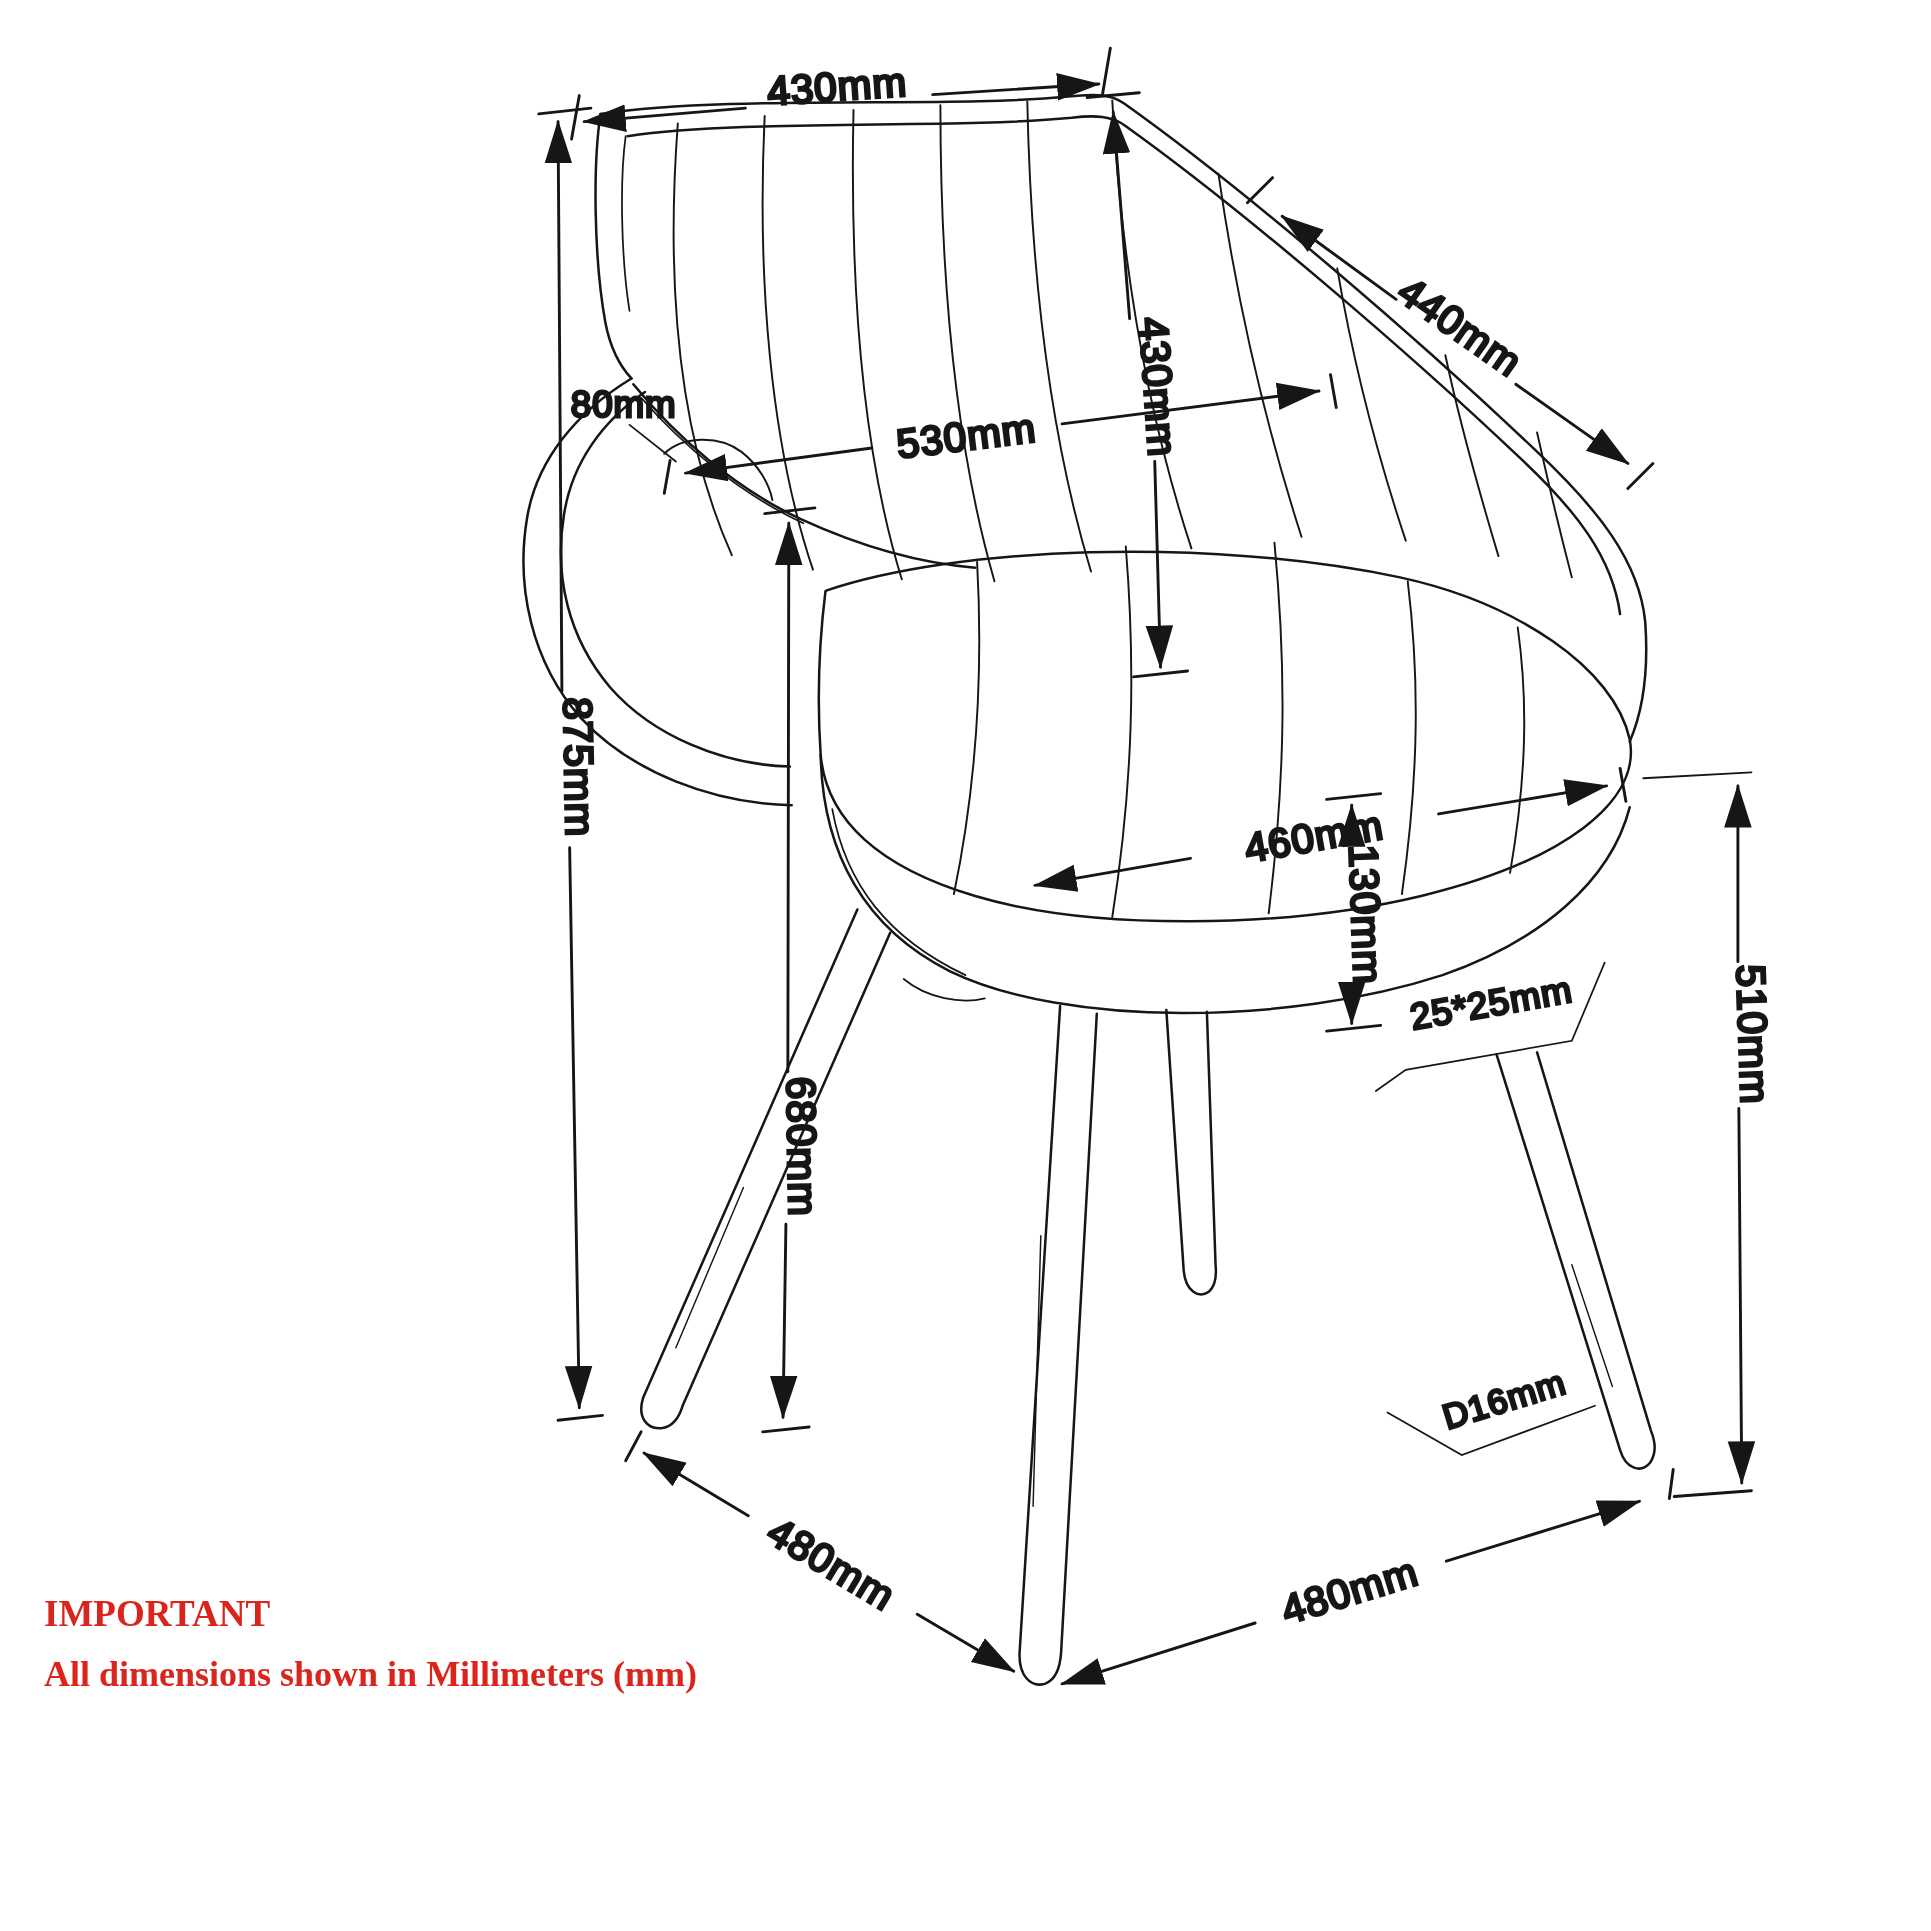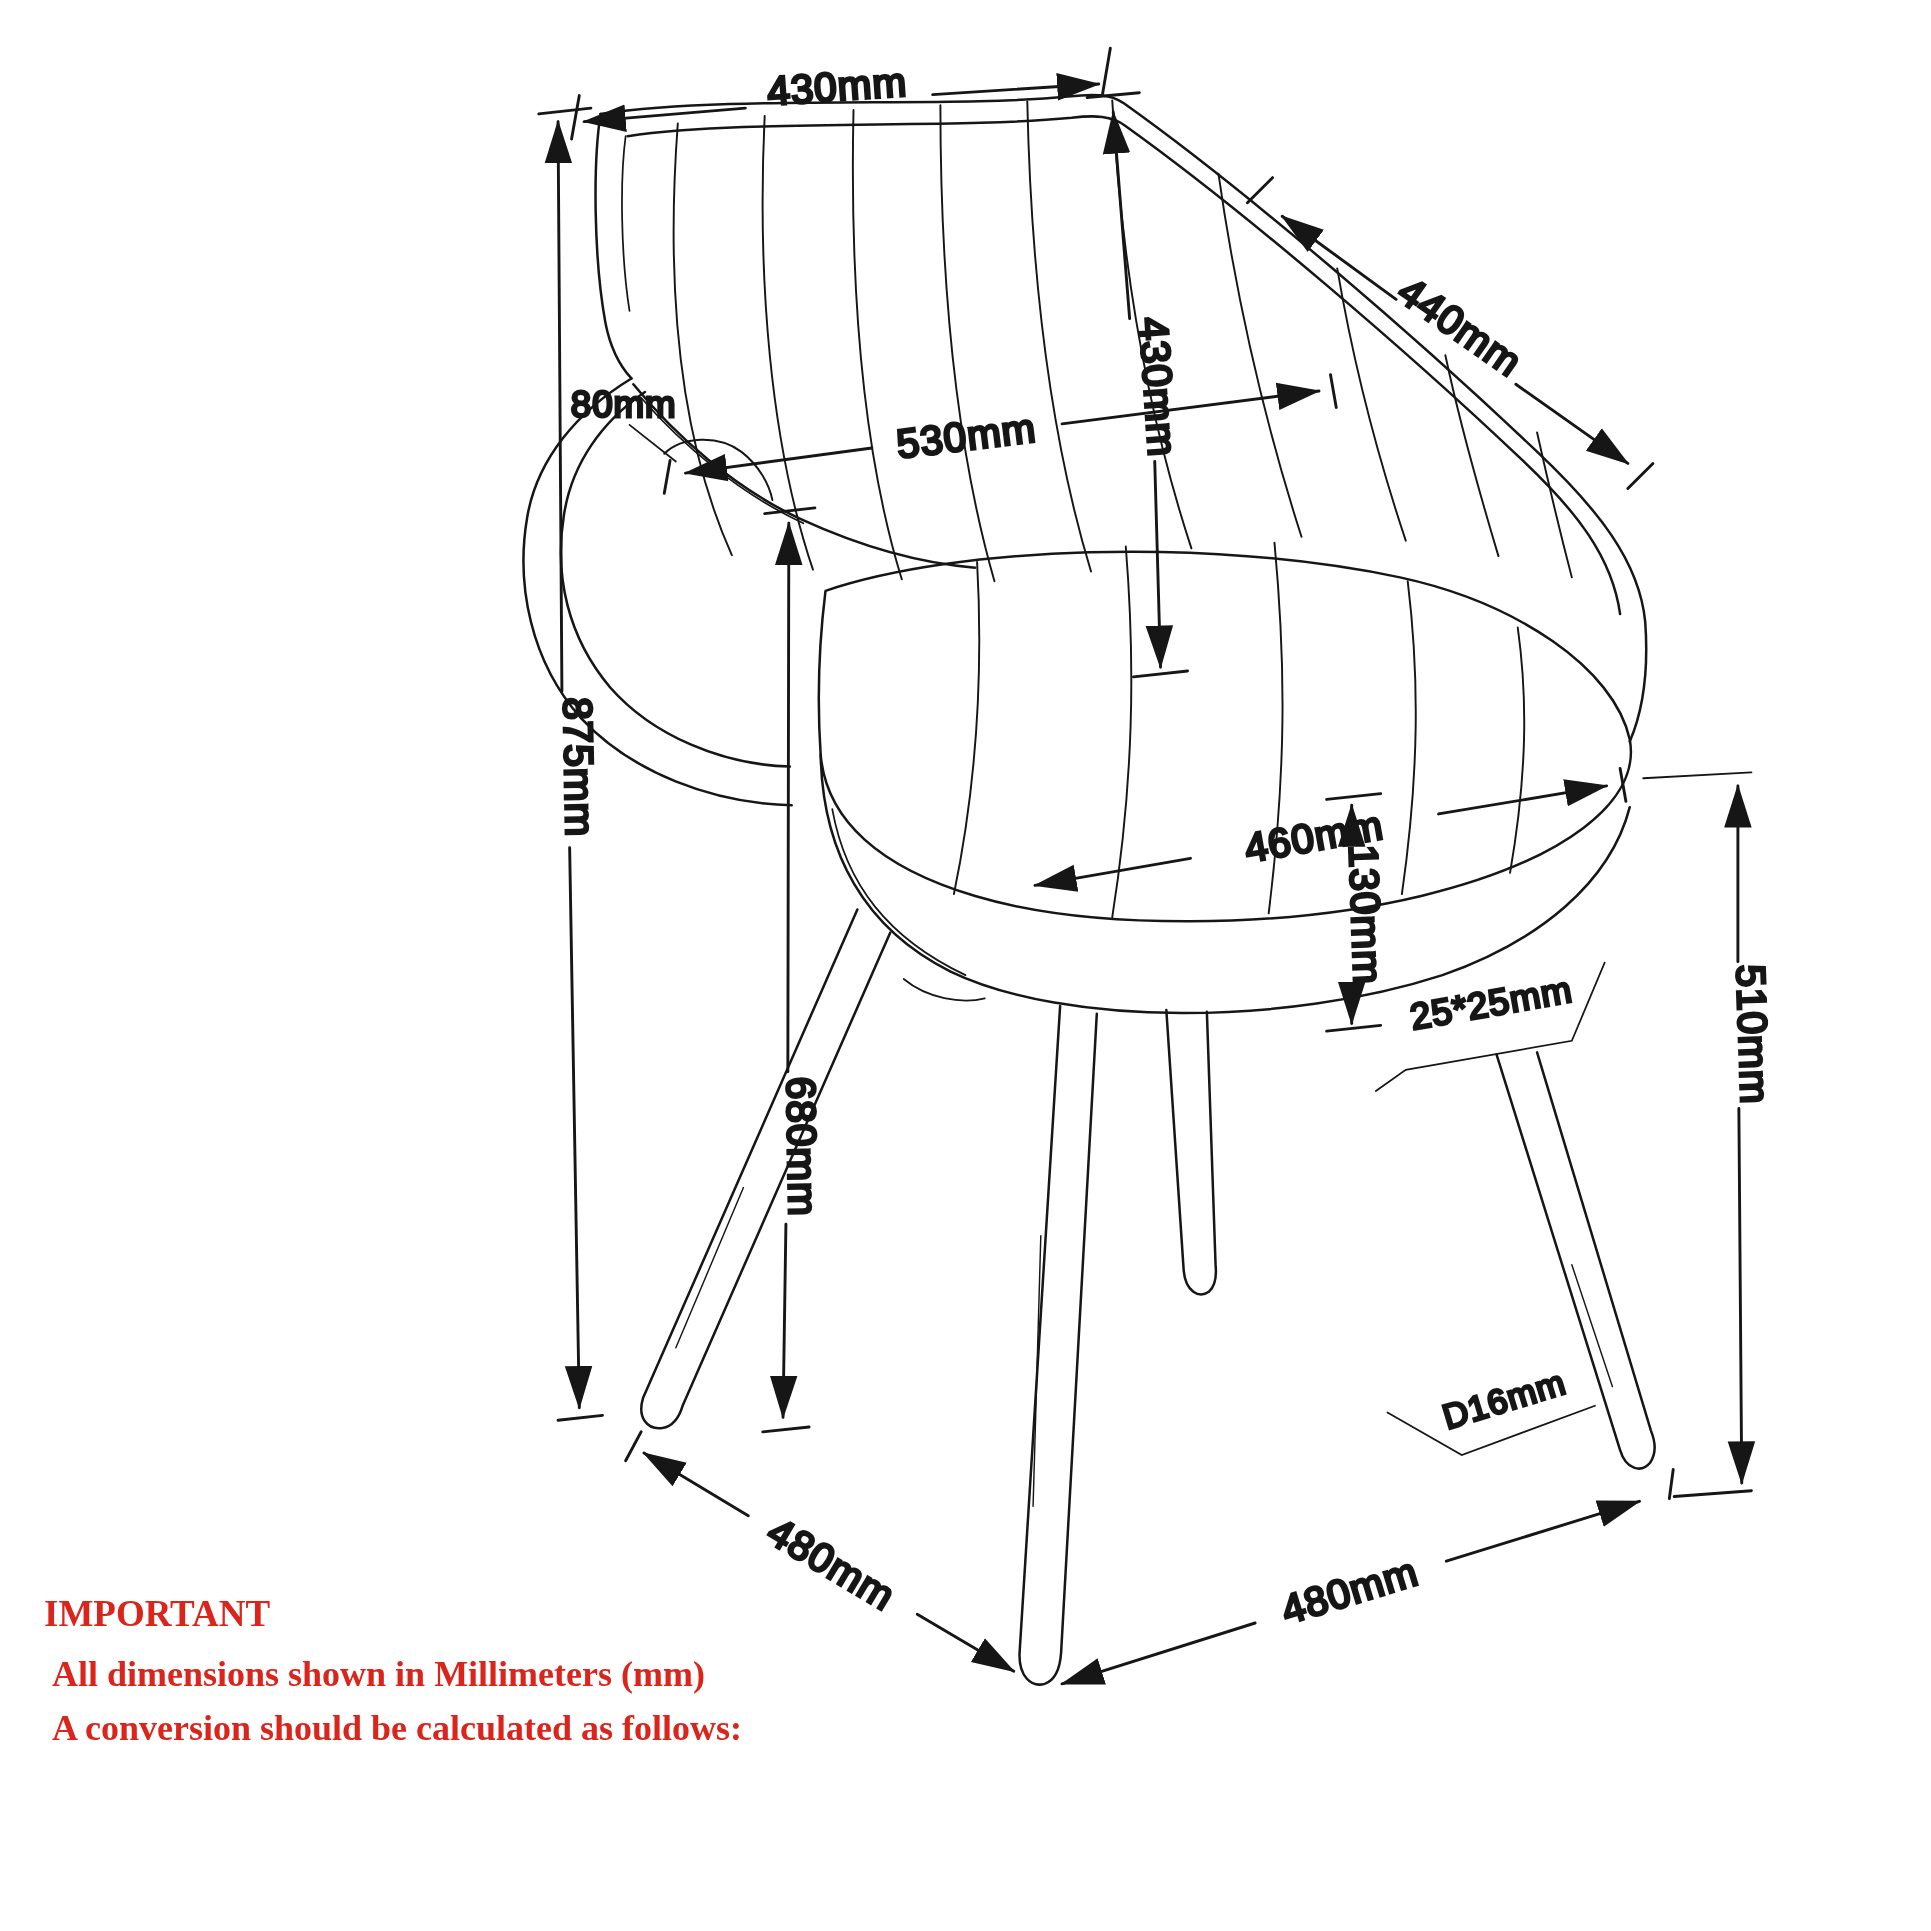--- a/index.html
+++ b/index.html
@@ -13,21 +13,21 @@
     font-size:42px;fill:#161616;letter-spacing:1px;
   }
   svg text.dim.small{font-size:38px;}
   svg text.dim.tiny{font-size:36px;}
   .notes{
     position:absolute;left:44px;top:1591px;width:1139px;
     font-family:"Liberation Serif",serif;font-weight:bold;
     color:#d9251c;font-size:36px;line-height:46px;
   }
   .notes .notes-heading{font-size:37px;margin-bottom:14px;}
-  .notes p{margin:8px;padding:0;}
+  .notes p{margin:0;padding:0;}
 </style>
 </head>
 <body>
 
 <svg id="stage" viewBox="0 0 2000 2000">
   <defs>
     <marker id="ah" viewBox="0 0 12 12" refX="11.5" refY="6" markerWidth="15" markerHeight="15" orient="auto">
       <path d="M0 2.2 L12 6 L0 9.8 Z" fill="#161616"></path>
     </marker>
   </defs>
@@ -187,15 +187,14 @@
       <path d="M 1300 1681 L 1100 1744" marker-end="url(#ah)"></path>
       <path d="M 1498 1617 L 1698 1555" marker-end="url(#ah)"></path>
       <text class="dim" x="1398" y="1662" text-anchor="middle" transform="rotate(-17 1398 1648)">480mm</text>
     </g>
   </g>
 </svg>
 
 <div class="notes">
   <div class="notes-heading">IMPORTANT</div>
   <p>All dimensions shown in Millimeters (mm)</p>
-  <p>A conversion should be calculated as follows:</p>
 </div>
 
 
 </body></html>

